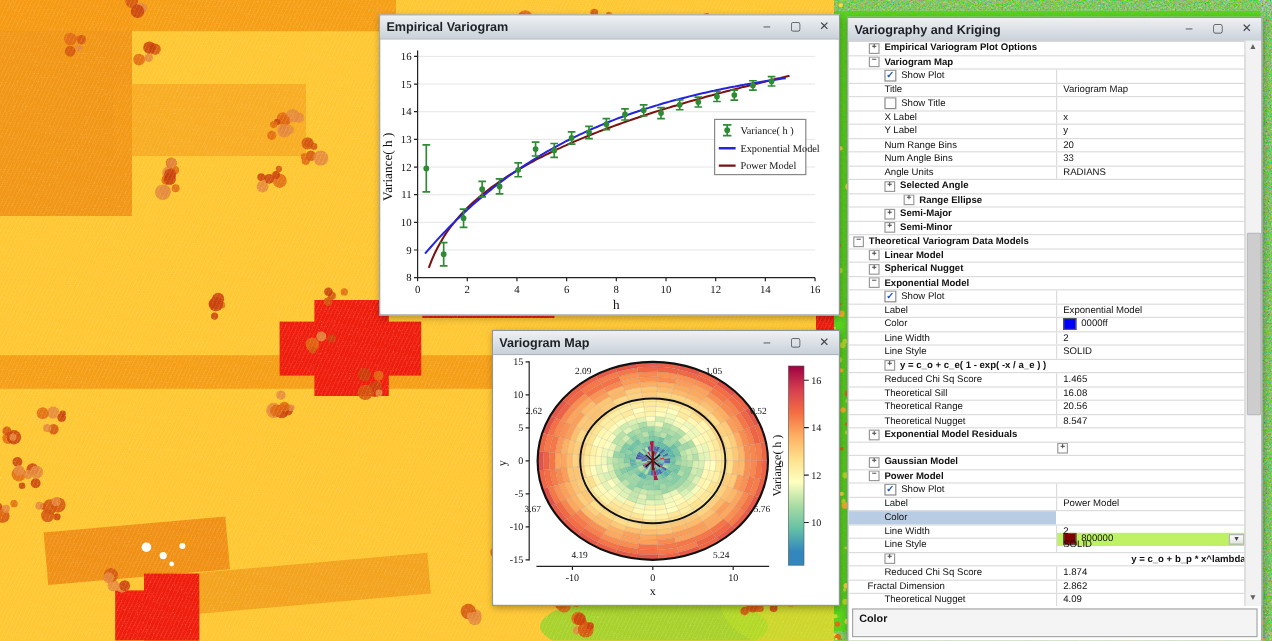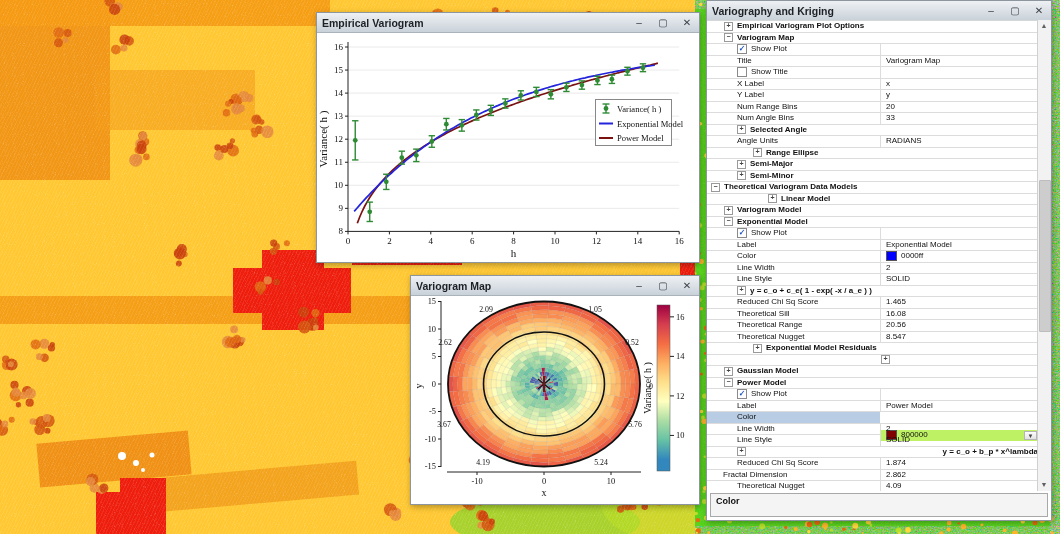--- a/index.html
+++ b/index.html
@@ -11,21 +11,21 @@
     background:repeating-linear-gradient(115deg,rgba(255,255,255,.08) 0 1px,transparent 1px 3px);}
   #bg-right{position:absolute;left:695px;top:0;width:365px;height:534px;background:#4fd60e;}
   svg{display:block;}
   
   .window{position:absolute;background:#fff;border:1px solid #8d969e;box-shadow:1px 2px 6px rgba(0,0,0,.3);}
   .titlebar{height:19px;background:linear-gradient(#eef1f4,#c9d1d9);border-bottom:1px solid #aab2ba;
     display:flex;align-items:center;padding:0 5px;font-size:10.5px;font-weight:bold;color:#1d2126;gap:10px;}
   .titlebar .t{flex:1;white-space:nowrap;overflow:hidden;}
   .winbtn{width:14px;text-align:center;font-size:10px;font-weight:normal;color:#3c4248;cursor:default;line-height:19px;}
   
-  #panel{position:absolute;left:706px;top:0;width:346px;height:521px;background:#fff;
+  #panel{position:absolute;left:706px;top:14px;width:346px;height:521px;background:#fff;
     border:1px solid #8d969e;box-shadow:1px 2px 6px rgba(0,0,0,.3);box-sizing:border-box;}
   #rows{position:absolute;left:0;top:19px;right:13px;bottom:29px;overflow:hidden;border-top:1px solid #d7d7d7;}
   .prow{display:flex;height:11.5px;box-sizing:border-box;border-bottom:1px solid #dcdcdc;
     font-size:8px;line-height:10.5px;color:#111;align-items:center;}
   .prow .lab{flex:0 0 173px;box-sizing:border-box;overflow:hidden;white-space:nowrap;height:100%;display:flex;align-items:center;}
   .prow .val{flex:1;border-left:1px solid #dcdcdc;box-sizing:border-box;padding-left:5px;height:100%;
     display:flex;align-items:center;overflow:hidden;white-space:nowrap;position:relative;}
   .prow.group .lab{flex:1;font-weight:bold;}
   .expander{display:inline-block;width:7px;height:7px;border:1px solid #9a9a9a;background:#fff;
     font-size:7px;line-height:6px;text-align:center;color:#444;margin-right:4px;flex:0 0 auto;}
@@ -1586,32 +1586,32 @@
         </div>
       </div>
       <div class="prow ">
         <div class="lab" style="padding-left: 30px;">
           <span>Num Angle Bins</span>
         </div>
         <div class="val">
           <span>33</span>
         </div>
       </div>
+      <div class="prow ">
+        <div class="lab" style="padding-left: 30px;">
+          <span>Angle Units</span>
+        </div>
+        <div class="val">
+          <span>RADIANS</span>
+        </div>
+      </div>
       <div class="prow group">
         <div class="lab" style="padding-left: 30px;">
           <span class="expander">+</span>
           <span>Selected Angle</span>
-        </div>
-      </div>
-      <div class="prow ">
-        <div class="lab" style="padding-left: 30px;">
-          <span>Angle Units</span>
-        </div>
-        <div class="val">
-          <span>RADIANS</span>
         </div>
       </div>
       <div class="prow group">
         <div class="lab" style="padding-left: 46px;">
           <span class="expander">+</span>
           <span>Range Ellipse</span>
         </div>
       </div>
       <div class="prow group">
         <div class="lab" style="padding-left: 30px;">
@@ -1625,29 +1625,29 @@
           <span>Semi-Minor</span>
         </div>
       </div>
       <div class="prow group">
         <div class="lab" style="padding-left: 4px;">
           <span class="expander">−</span>
           <span>Theoretical Variogram Data Models</span>
         </div>
       </div>
       <div class="prow group">
-        <div class="lab" style="padding-left: 17px; margin-left: 44px;">
+        <div class="lab" style="padding-left: 17px;">
           <span class="expander">+</span>
           <span>Linear Model</span>
         </div>
       </div>
       <div class="prow group">
         <div class="lab" style="padding-left: 17px;">
           <span class="expander">+</span>
-          <span>Variogram Model</span>
+          <span>Spherical Nugget</span>
         </div>
       </div>
       <div class="prow group">
         <div class="lab" style="padding-left: 17px;">
           <span class="expander">−</span>
           <span>Exponential Model</span>
         </div>
       </div>
       <div class="prow ">
         <div class="lab" style="padding-left: 30px;">
@@ -1721,21 +1721,21 @@
       </div>
       <div class="prow ">
         <div class="lab" style="padding-left: 30px;">
           <span>Theoretical Nugget</span>
         </div>
         <div class="val">
           <span>8.547</span>
         </div>
       </div>
       <div class="prow group">
-        <div class="lab" style="padding-left: 46px;">
+        <div class="lab" style="padding-left: 17px;">
           <span class="expander">+</span>
           <span>Exponential Model Residuals</span>
         </div>
       </div>
       <div class="prow group">
         <div class="lab" style="padding-left: 30px; flex-direction: column;">
           <span class="expander">+</span>
           <span>Exponential Model Sill</span>
         </div>
       </div>

